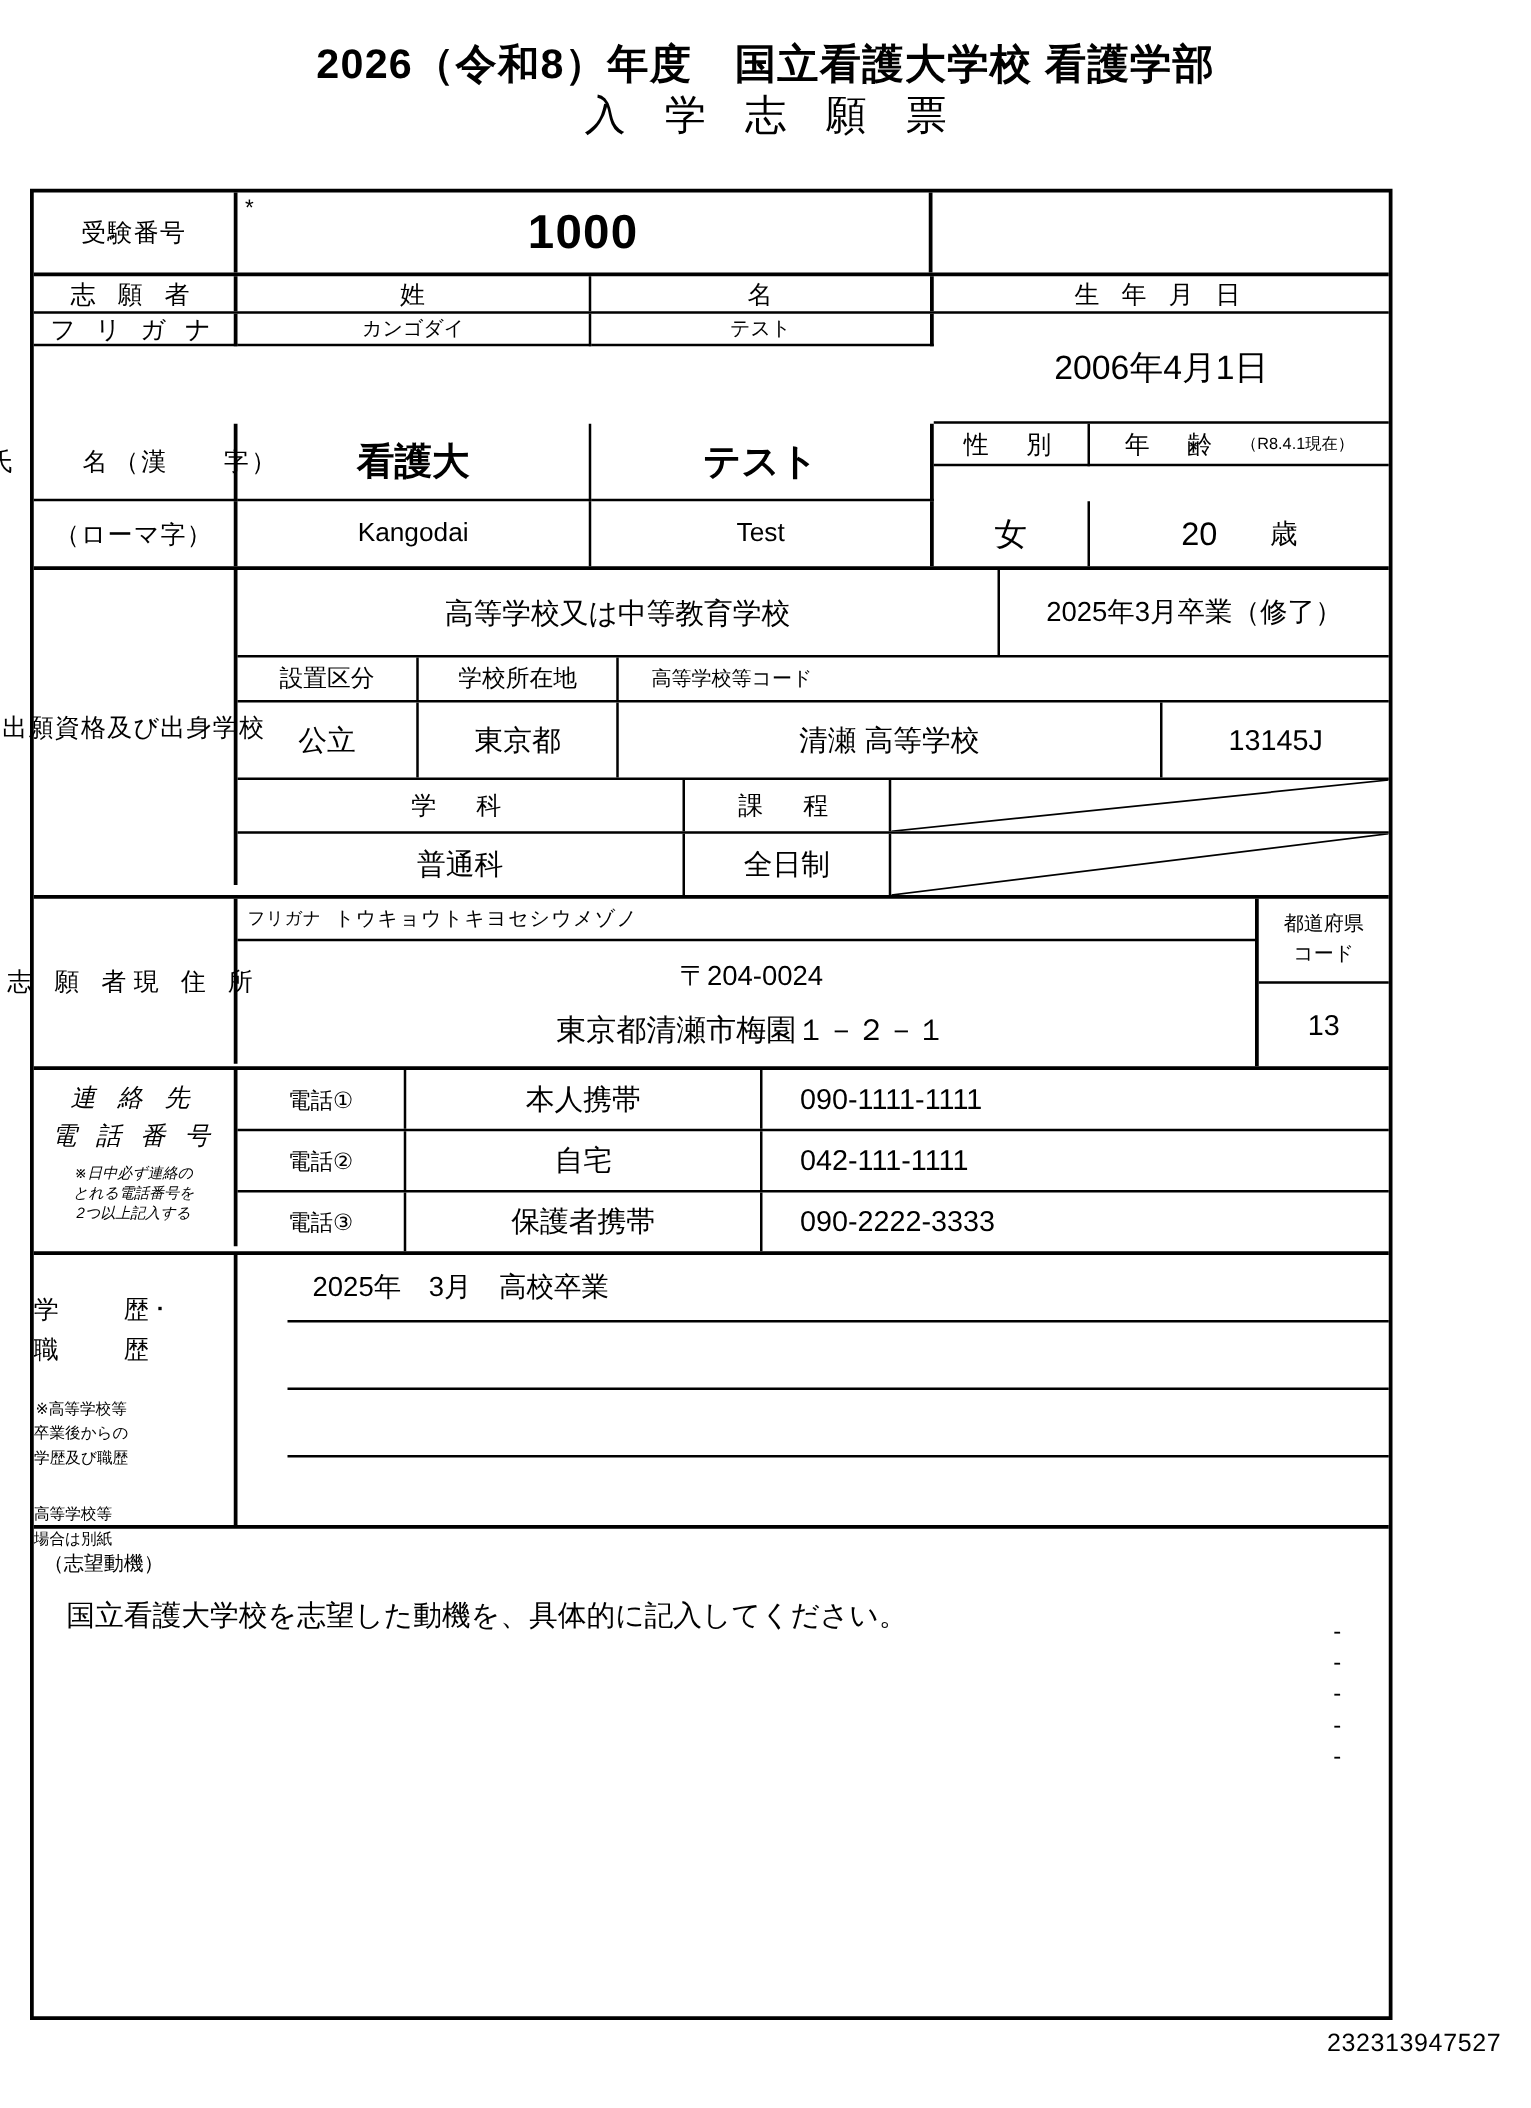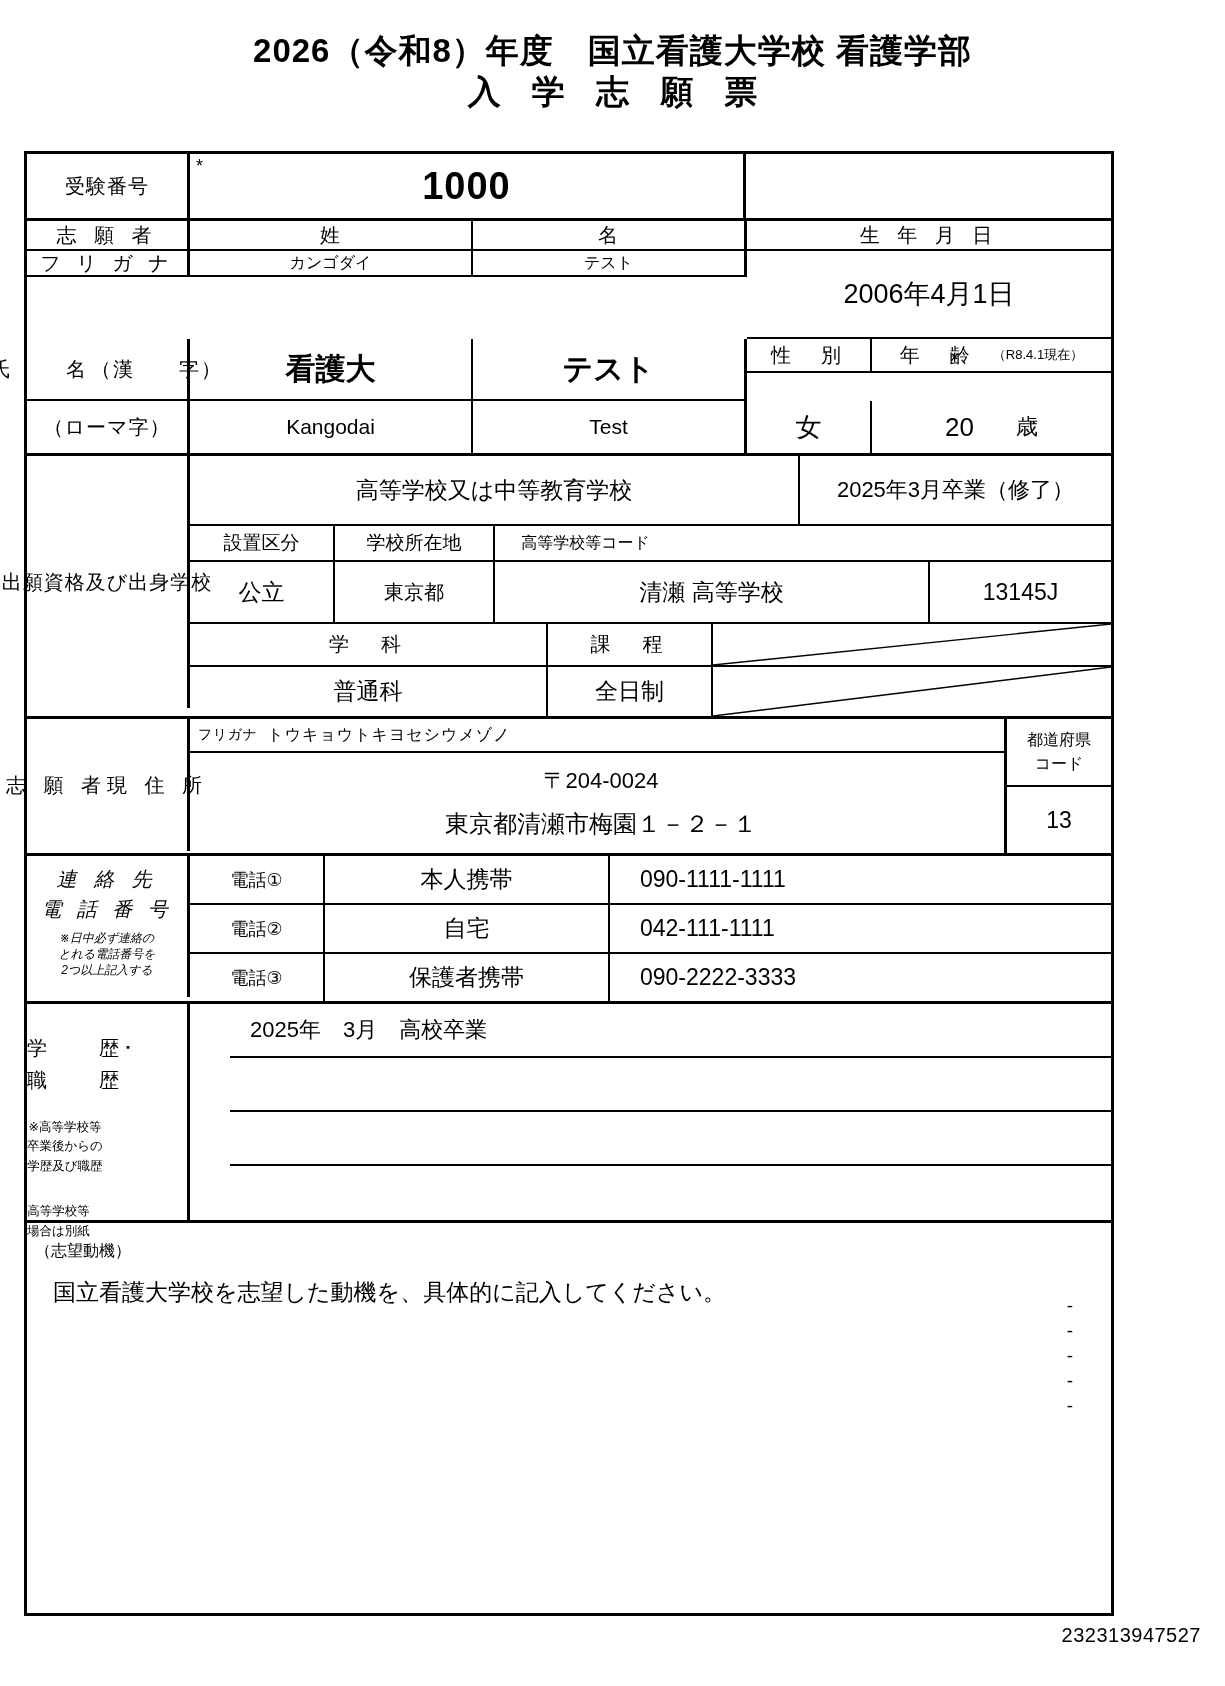--- a/index.html
+++ b/index.html
@@ -30,21 +30,21 @@
   }
   .title-line1 {
     font-size: 33px;
     font-weight: bold;
     letter-spacing: 1px;
     line-height: 1.25;
     white-space: pre;
   }
   .title-line2 {
     font-size: 33px;
-    font-weight: bold;
+    font-weight: normal;
     letter-spacing: 11px;
     line-height: 1.3;
     padding-left: 11px;
     white-space: pre;
   }
 
   
   .form {
     position: absolute;
     left: 24px;
@@ -372,21 +372,21 @@
           <div class="cell c-hscode" style="height:34px;">
             <span style="font-size:16px;">高等学校等コード</span>
           </div>
         </div>
 
         <div class="row bb-thin">
           <div class="cell c-setchi br-thin" style="height:60px;">
             <span style="font-size:23px;">公立</span>
           </div>
           <div class="cell c-loc br-thin" style="height:60px;">
-            <span style="font-size:20px;">東京都</span>
+            <span style="font-size:23px;">東京都</span>
           </div>
           <div class="cell c-sname br-thin" style="height:60px;">
             <span style="font-size:23px;">清瀬 高等学校</span>
           </div>
           <div class="cell c-hscode" style="height:60px;">
             <span style="font-size:23px;">13145J</span>
           </div>
         </div>
 
         <div class="row bb-thin">

